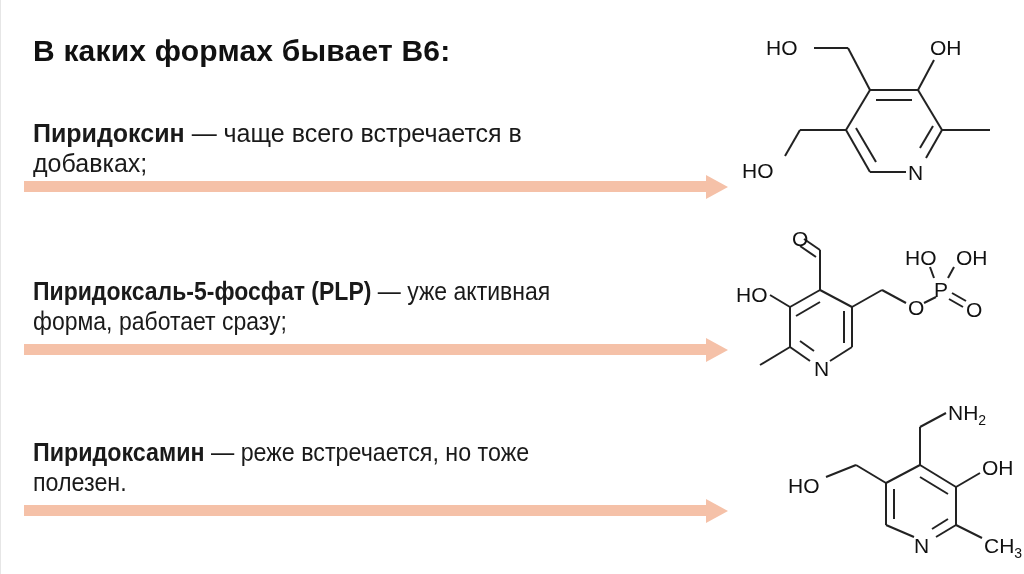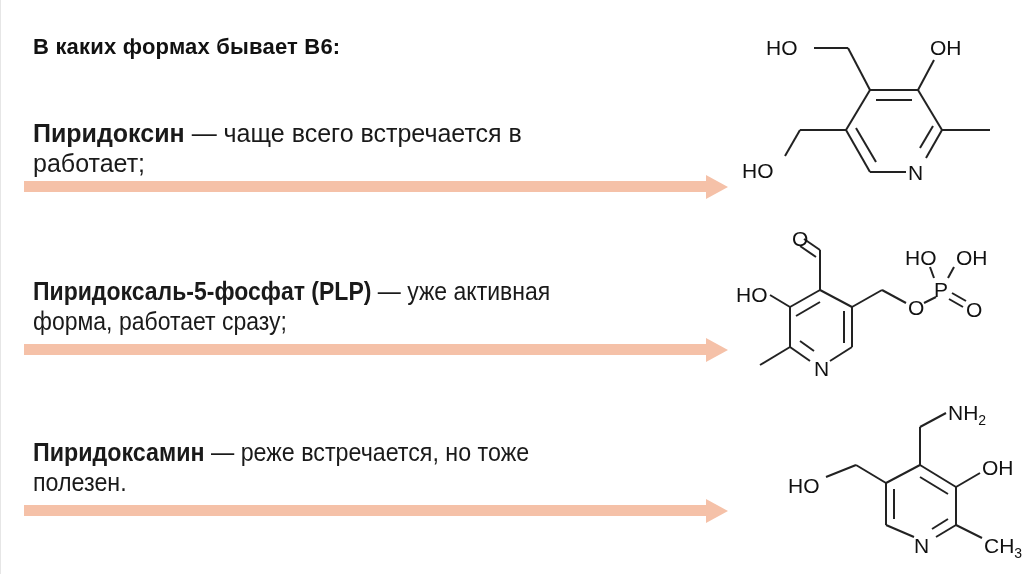--- a/index.html
+++ b/index.html
@@ -2,21 +2,21 @@
 <html><head>
 <meta charset="utf-8">
 <style>
   html, body { margin:0; padding:0; }
   body {
     width:1024px; height:574px; background:#ffffff; position:relative; overflow:hidden;
     font-family:"Liberation Sans", sans-serif; color:#111111;
   }
   .slide-border { position:absolute; left:0; top:0; width:1px; height:574px; background:#e6e6e6; }
   .title {
-    position:absolute; left:33px; top:34px; font-size:22px; font-weight:bold; color:#111; letter-spacing:0.2px;
+    position:absolute; left:33px; top:34px; font-size:30px; font-weight:bold; color:#111; letter-spacing:0.2px;
   }
   .item {
     position:absolute; left:33px; font-size:25px; line-height:30px; color:#1a1a1a; width:690px;
   }
   .item b { font-weight:bold; }
   .item .dash { font-weight:normal; }
   #item1 { top:118px; }
   #item2 { top:276px; transform:scaleX(0.92); transform-origin:left top; width:750px; }
   #item3 { top:437px; transform:scaleX(0.93); transform-origin:left top; width:740px; }
   .arrow { position:absolute; left:24px; height:24px; width:704px; }
@@ -35,21 +35,21 @@
 </style>
 </head>
 <body>
 
 <div class="slide-border"></div>
 
 <div class="title">В каких формах бывает B6:</div>
 
 <div class="item" id="item1">
   <b>Пиридоксин</b><span class="dash"> — </span><span>чаще всего встречается в</span><br>
-  <span>работает;</span>
+  <span>добавках;</span>
 </div>
 <div class="arrow" id="arrow1">
     <div class="shaft"></div>
     <div class="head"></div>
   </div>
 
 <div class="item" id="item2">
   <b>Пиридоксаль-5-фосфат (PLP)</b><span class="dash"> — </span><span>уже активная</span><br>
   <span>форма, работает сразу;</span>
 </div>

